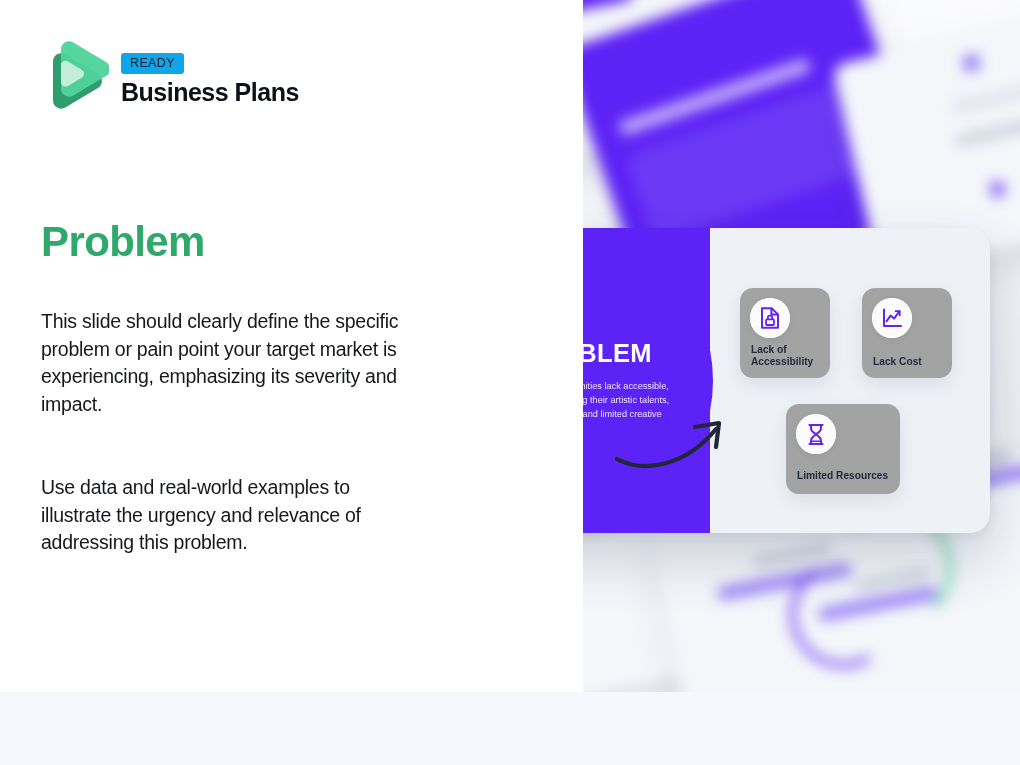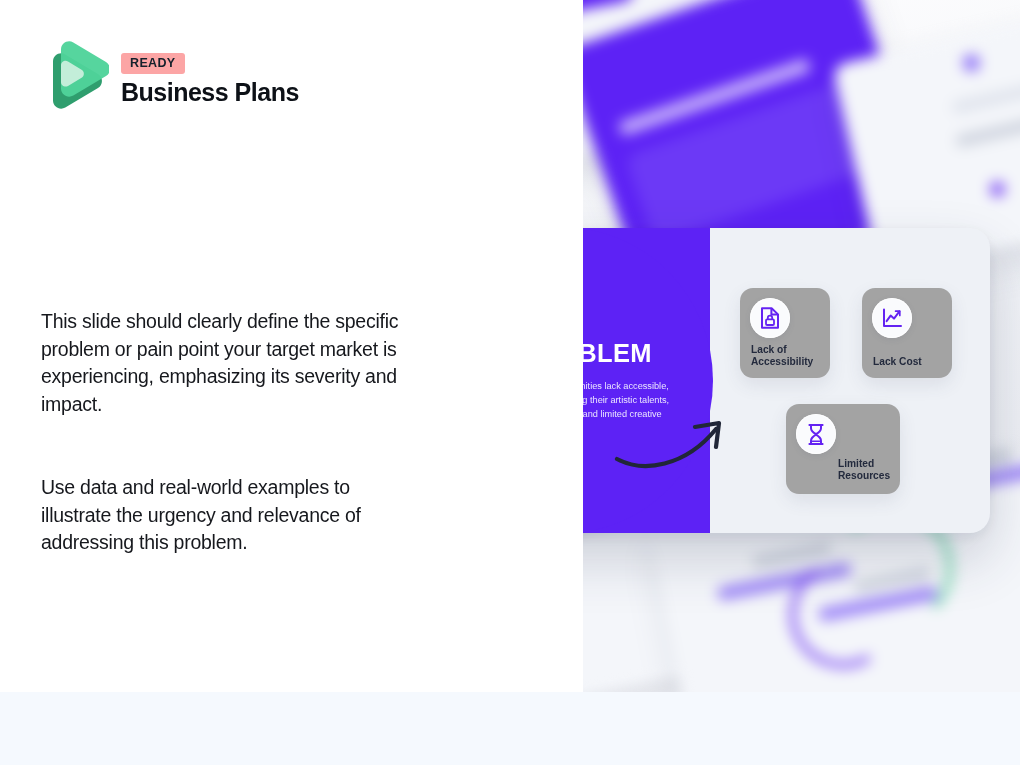--- a/index.html
+++ b/index.html
@@ -90,31 +90,31 @@
   .icon-badge{
     position:absolute; left:10px; top:10px; width:40px; height:40px;
     border-radius:50%; background:#fafbfd;
     box-shadow:0 2px 6px rgba(70,80,110,.10), inset 0 0 0 1px rgba(255,255,255,.8);
     display:flex; align-items:center; justify-content:center;
   }
   .fc-label{
     position:absolute; left:11px; bottom:9px; right:7px;
     color:#232a3d; font-size:10.2px; font-weight:700; line-height:1.23;
   }
-  .fc-res .fc-label{ bottom:11px;margin-left:41px; }
+  .fc-res .fc-label{ bottom:11px; }
 
   
   .left-col{ position:absolute; left:0; top:0; width:583px; height:765px; background:#fff; z-index:20; }
 
   .logo-row{ position:absolute; left:41px; top:37px; display:flex; align-items:center; gap:12px; }
   .logo-mark{ position:relative; width:68px; height:82px; }
   .brand-block{ padding-top:3px; }
   .ready-badge{
-    display:inline-block; background:#fca5a5; color:#14202b;
-    font-size:12.5px; font-weight:700; letter-spacing:.35px;
+    display:inline-block; background:#0ea5e9; color:#14202b;
+    font-size:12.5px; font-weight:400; letter-spacing:.35px;
     padding:3px 9px 4px; border-radius:3px;
   }
   .brand-name{
     margin-top:4px; color:#0d1117; font-size:25px; font-weight:700;
     letter-spacing:-.5px;
   }
 
   .h1{
     position:absolute; left:41px; top:218px;
     color:#2fa86c; font-size:42px; font-weight:700; letter-spacing:-.6px;
@@ -237,20 +237,21 @@
           <path d="M20 12.5c0-6.3 6.9-10.2 12.3-7L65 25c5.3 3.2 5.3 10.9 0 14L32.3 58.5c-5.4 3.2-12.3-.7-12.3-7V12.5z" fill="#4fd39a" opacity=".96"></path>
           <path d="M20 28.5c0-3.6 3.9-5.9 7-4l13.6 8.2c3 1.8 3 6.2 0 8L27 48.9c-3.1 1.9-7-.4-7-4V28.5z" fill="#cdf0de" opacity=".92"></path>
         </svg>
       </div>
       <div class="brand-block">
         <div class="ready-badge">READY</div>
         <div class="brand-name">Business Plans</div>
       </div>
     </div>
 
+    <div class="h1">Problem</div>
     <div class="para p1">This slide should clearly define the specific problem or pain point your target market is experiencing, emphasizing its severity and impact.</div>
     <div class="para p2">Use data and real-world examples to illustrate the urgency and relevance of addressing this problem.</div>
 
   </div>
 
   <div class="bottom-band"></div>
 
 </div>
 
 </body></html>

